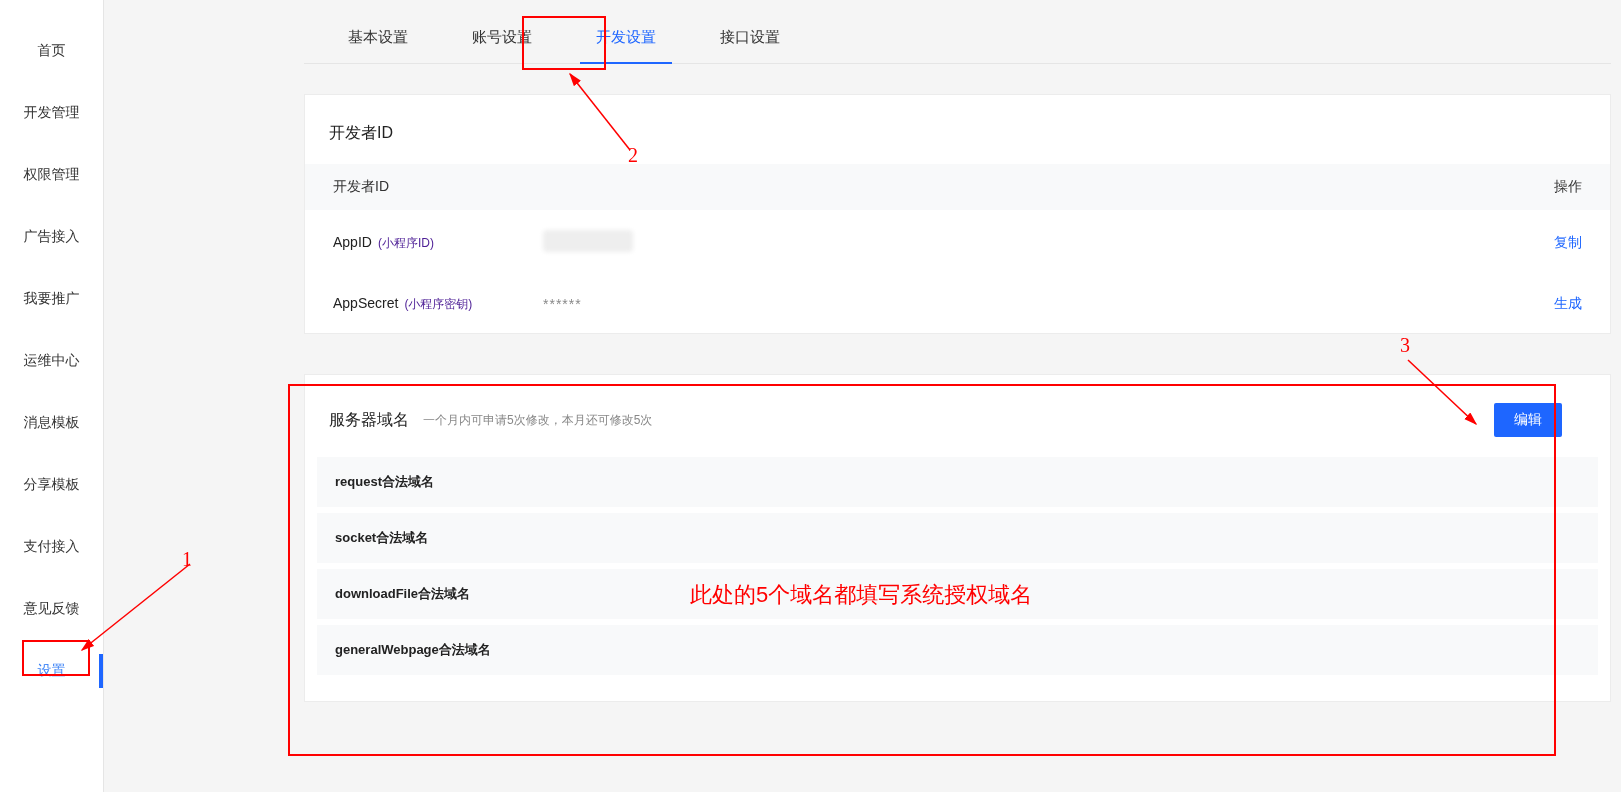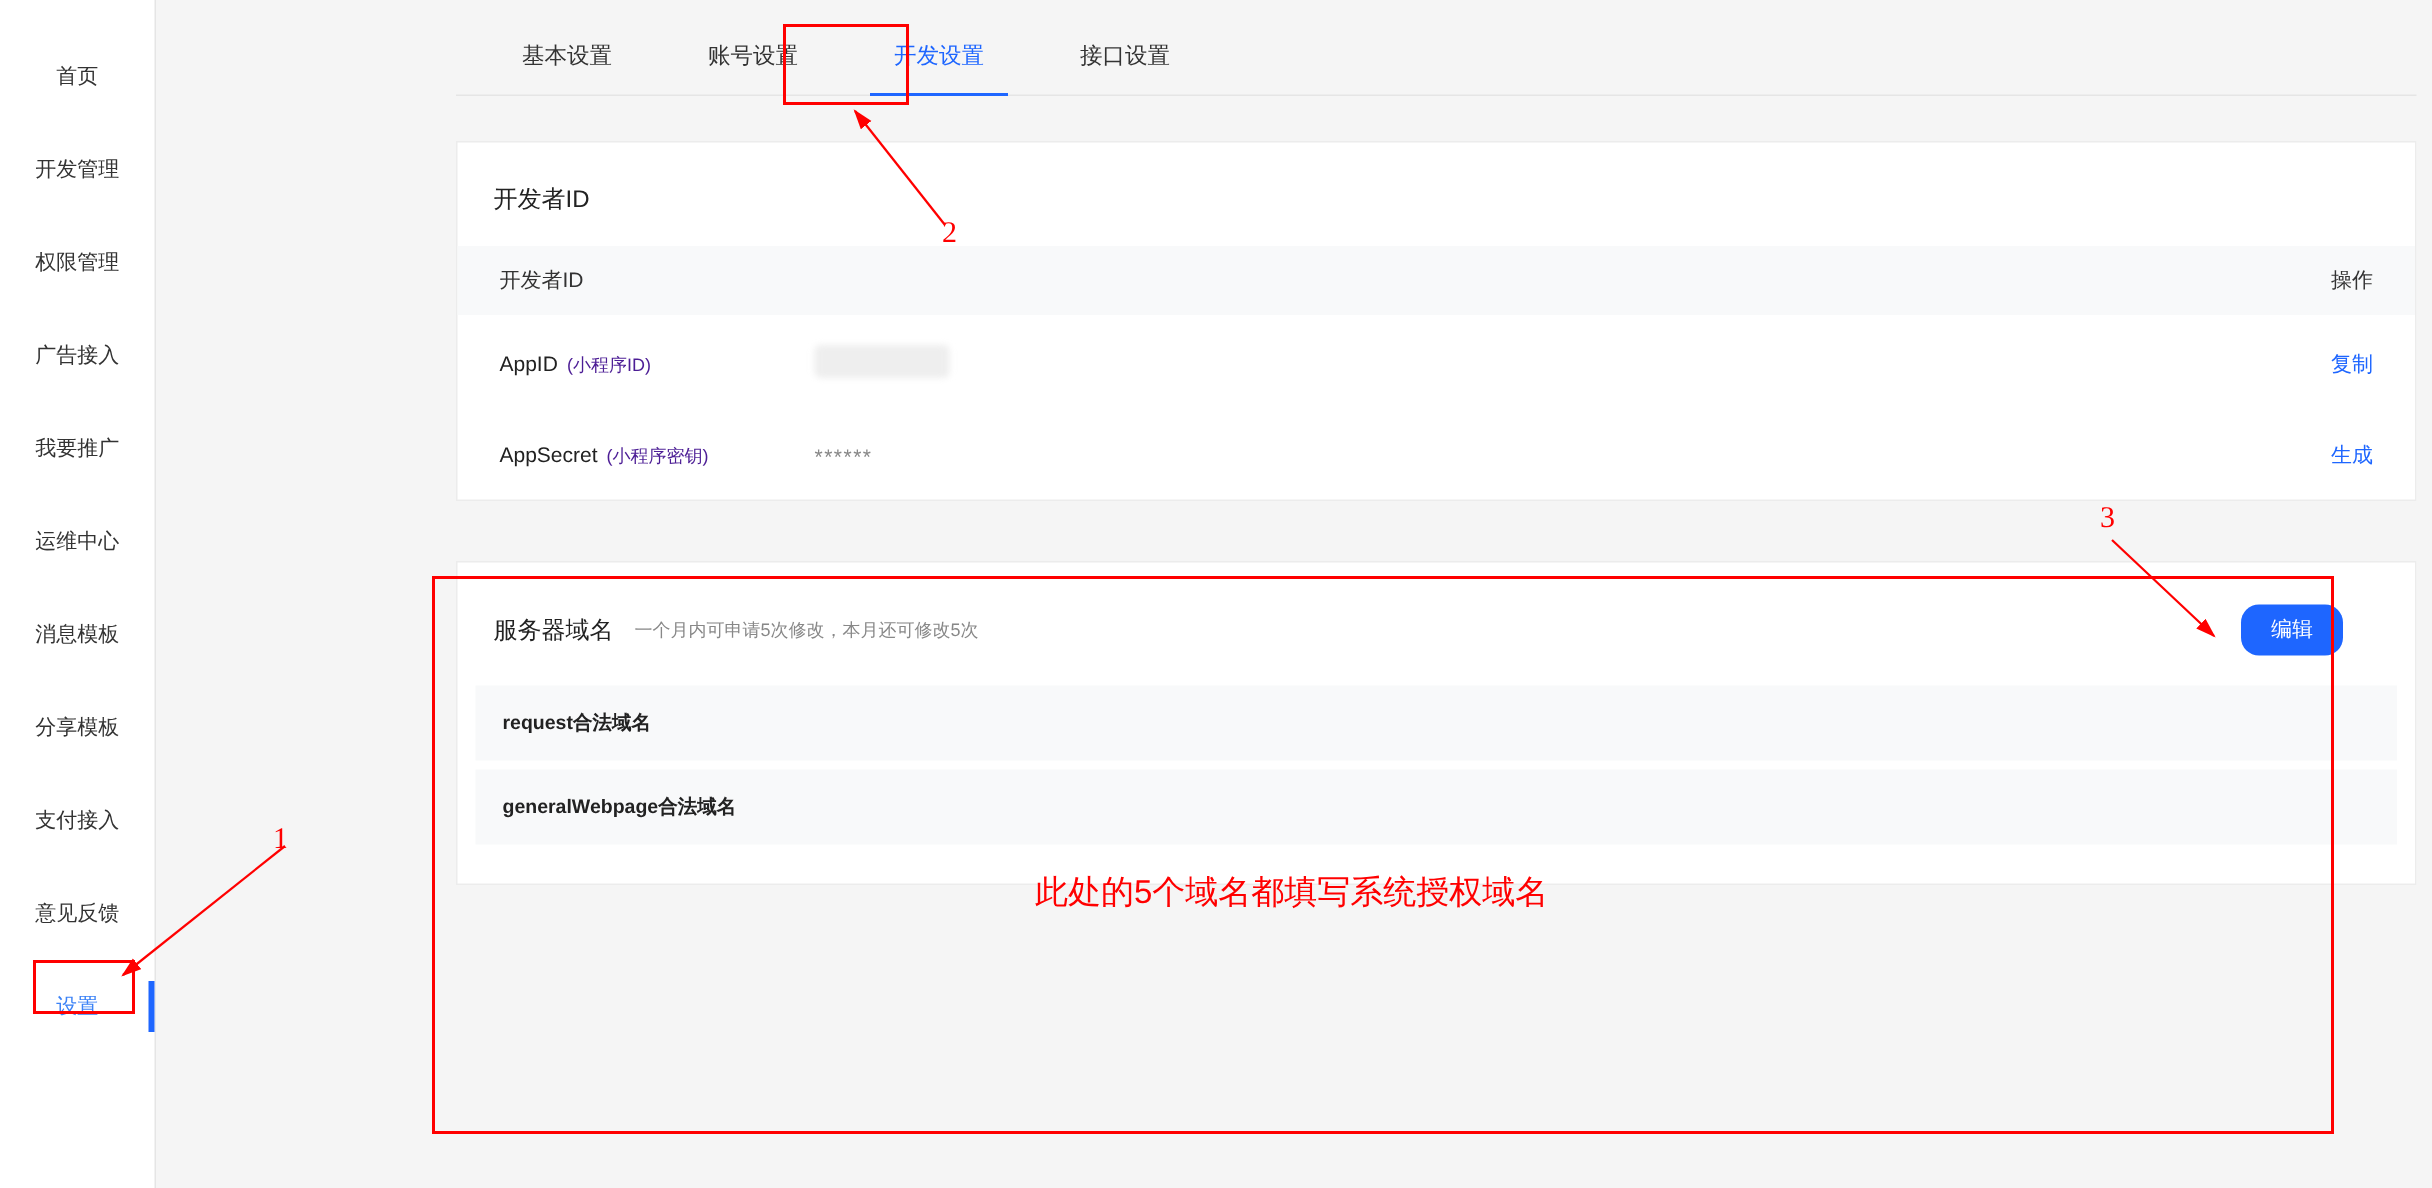--- a/index.html
+++ b/index.html
@@ -94,21 +94,21 @@
       font-weight: normal;
     }
     .edit-btn {
       margin-left: auto;
       background: #1e66ff;
       color: #fff;
       border: none;
       padding: 8px 20px;
       font-size: 14px;
       cursor: pointer;
-      border-radius: 12px;
+      border-radius: 2px;
       margin-right: 24px;
     }
     .table-header {
       background: #f8f9fa;
       display: flex;
       padding: 14px 28px;
       font-size: 14px;
       color: #333;
     }
     .th-left { flex: 1; }
@@ -236,20 +236,22 @@
       </div>
 
       <div class="card">
         <div class="card-title">
           <span>服务器域名</span>
           <span class="subtitle">一个月内可申请5次修改，本月还可修改5次</span>
           <button class="edit-btn">编辑</button>
         </div>
         <div class="domain-list">
           <div class="domain-row">request合法域名</div>
+          <div class="domain-row">socket合法域名</div>
+          <div class="domain-row">downloadFile合法域名</div>
           <div class="domain-row">generalWebpage合法域名</div>
         </div>
       </div>
     </div>
   </div>
 </div>
 
 <div class="ann-box" style="left:22px; top:640px; width:68px; height:36px;"></div>
 
 <div class="ann-box" style="left:522px; top:16px; width:84px; height:54px;"></div>

